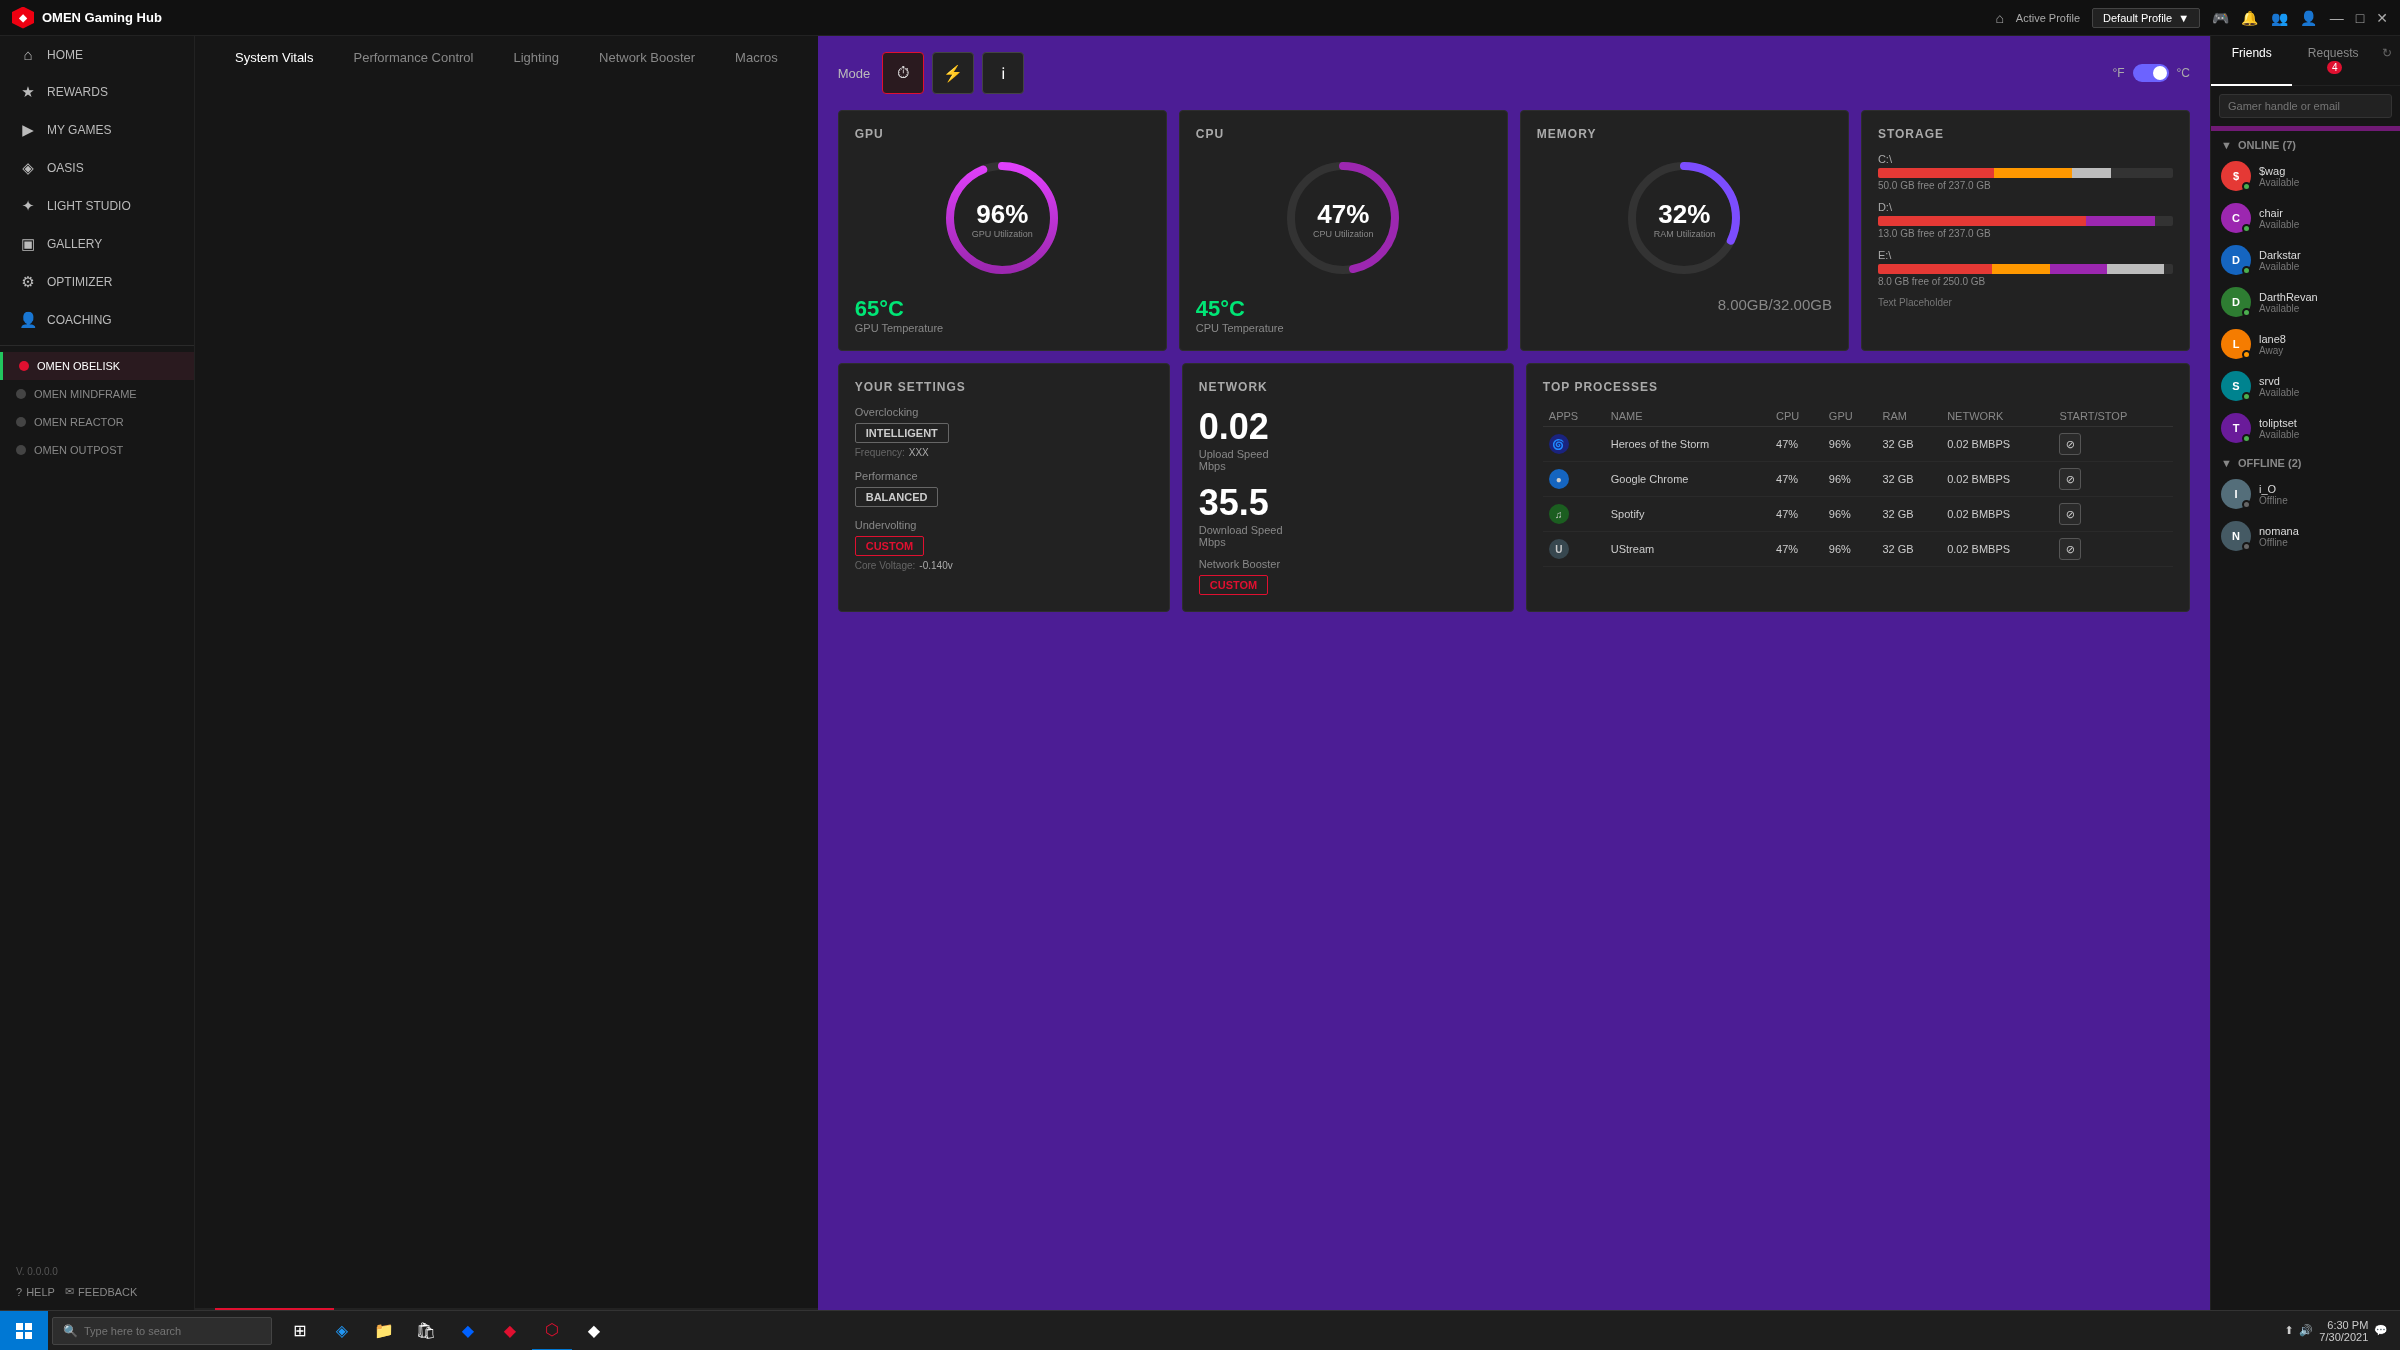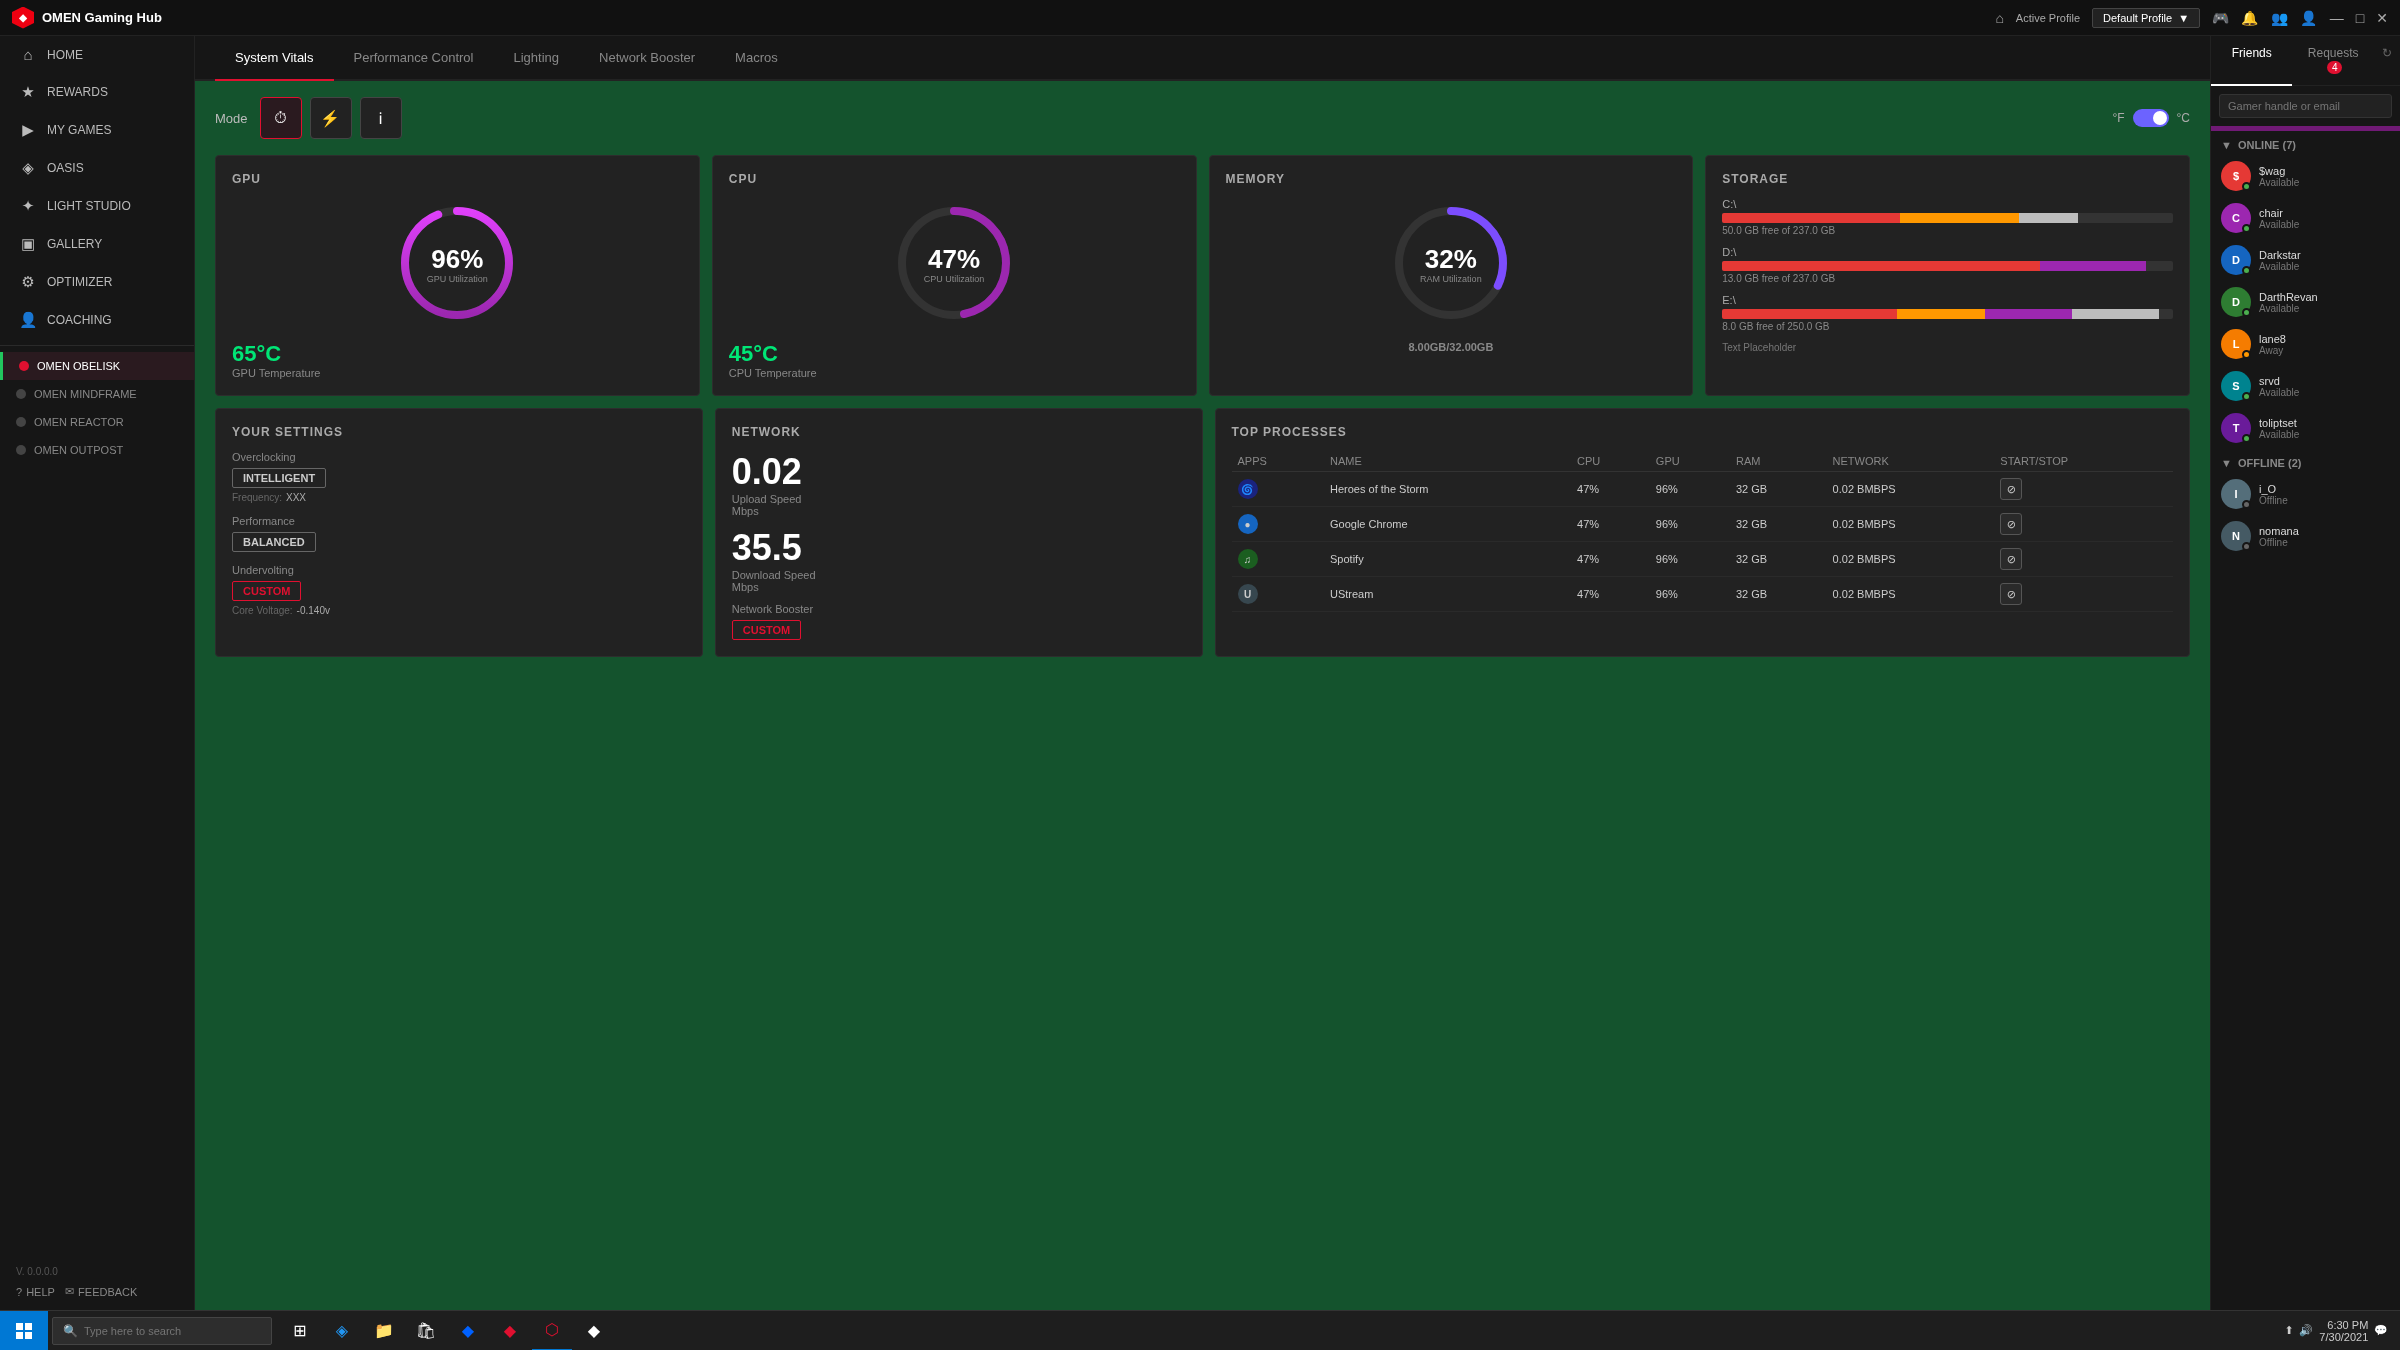--- a/index.html
+++ b/index.html
@@ -224,23 +224,23 @@
       align-items: center;
       gap: 4px;
       color: #888;
       cursor: pointer;
       font-size: 11px;
     }
 
     
     .main-panel {
       flex: 1;
-      background: #14532d;
-      display: flex;
-      flex-direction: column;
+      background: #4c1d95;
+      display: flex;
+      flex-direction: row;
       overflow: hidden;
     }
 
     
     .tabs {
       display: flex;
       background: #161616;
       border-bottom: 2px solid #222;
       padding: 0 20px;
       flex-shrink: 0;
@@ -354,25 +354,24 @@
     .temp-value {
       font-size: 22px;
       font-weight: 700;
       color: #00e676;
     }
     .temp-label {
       font-size: 11px;
       color: #888;
     }
     .memory-info {
-      font-size: 11px;
-      color: #888;
-      text-align: center;
+      font-size: 15px;
+      color: #888;
+      text-align: right;
       margin-top: 4px;
-      font-weight: bold;
     }
 
     
     .storage-bar-row {
       margin-bottom: 10px;
     }
     .storage-bar-label {
       font-size: 11px;
       color: #aaa;
       margin-bottom: 3px;

